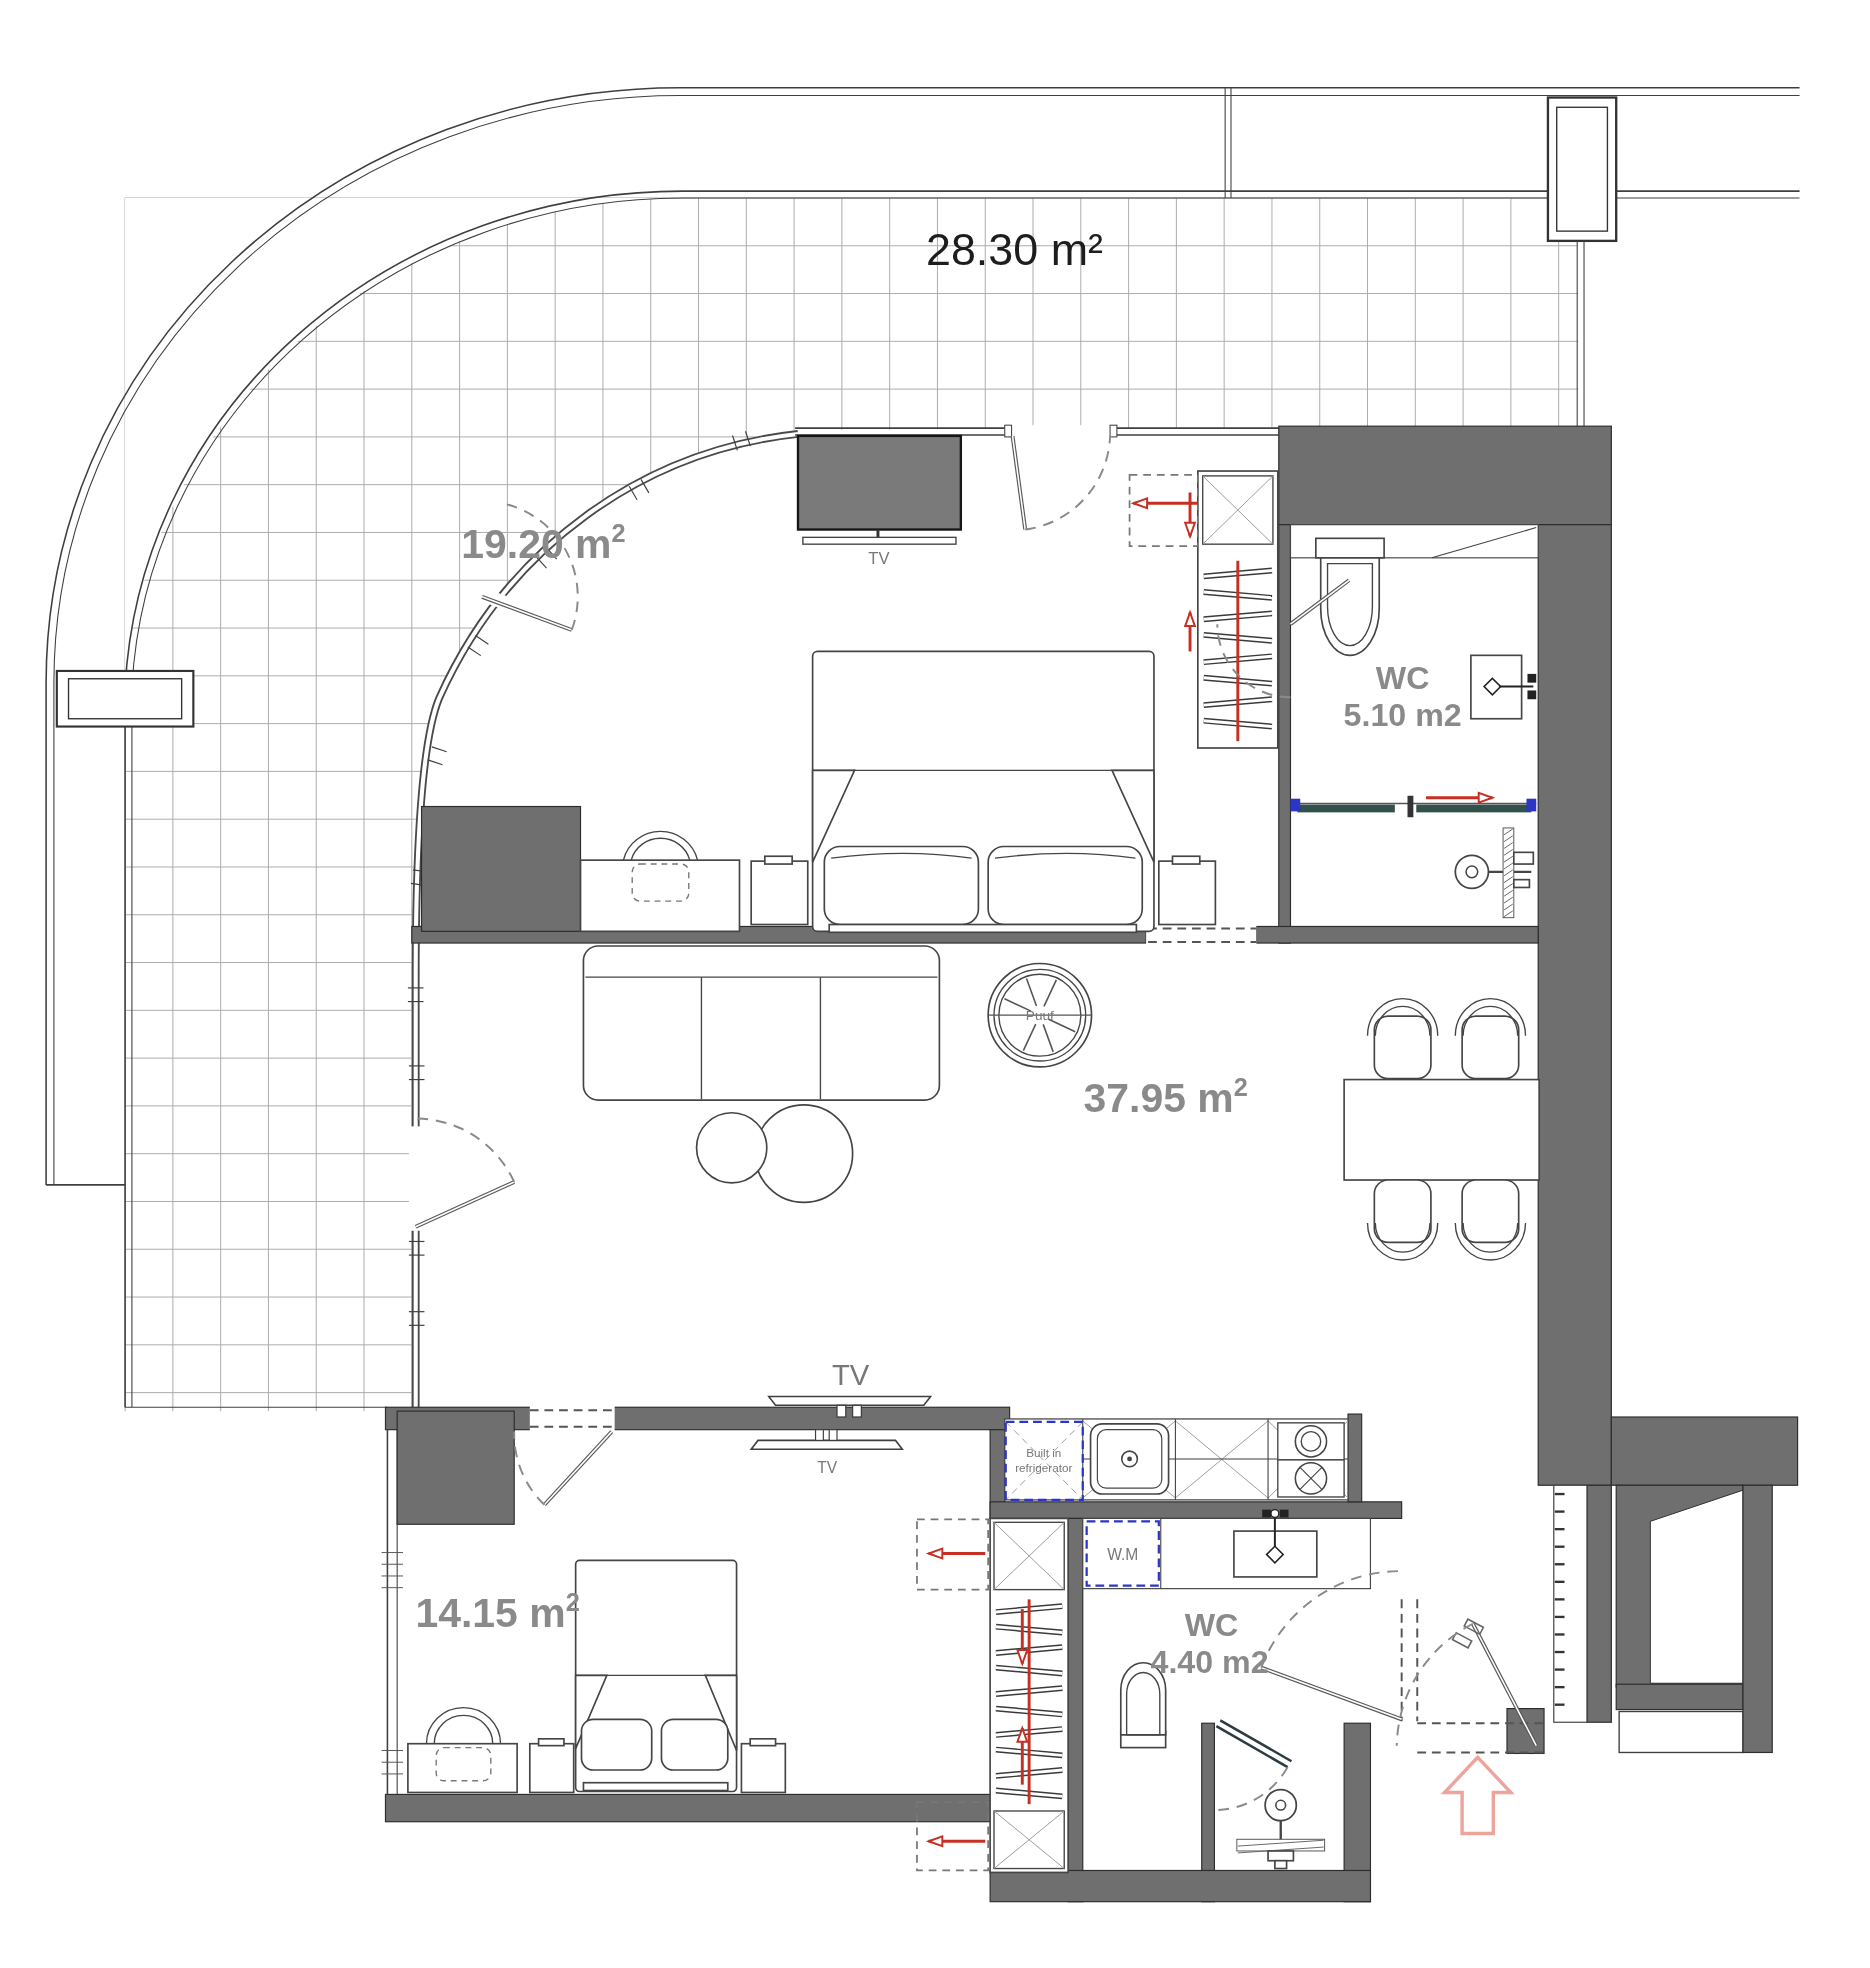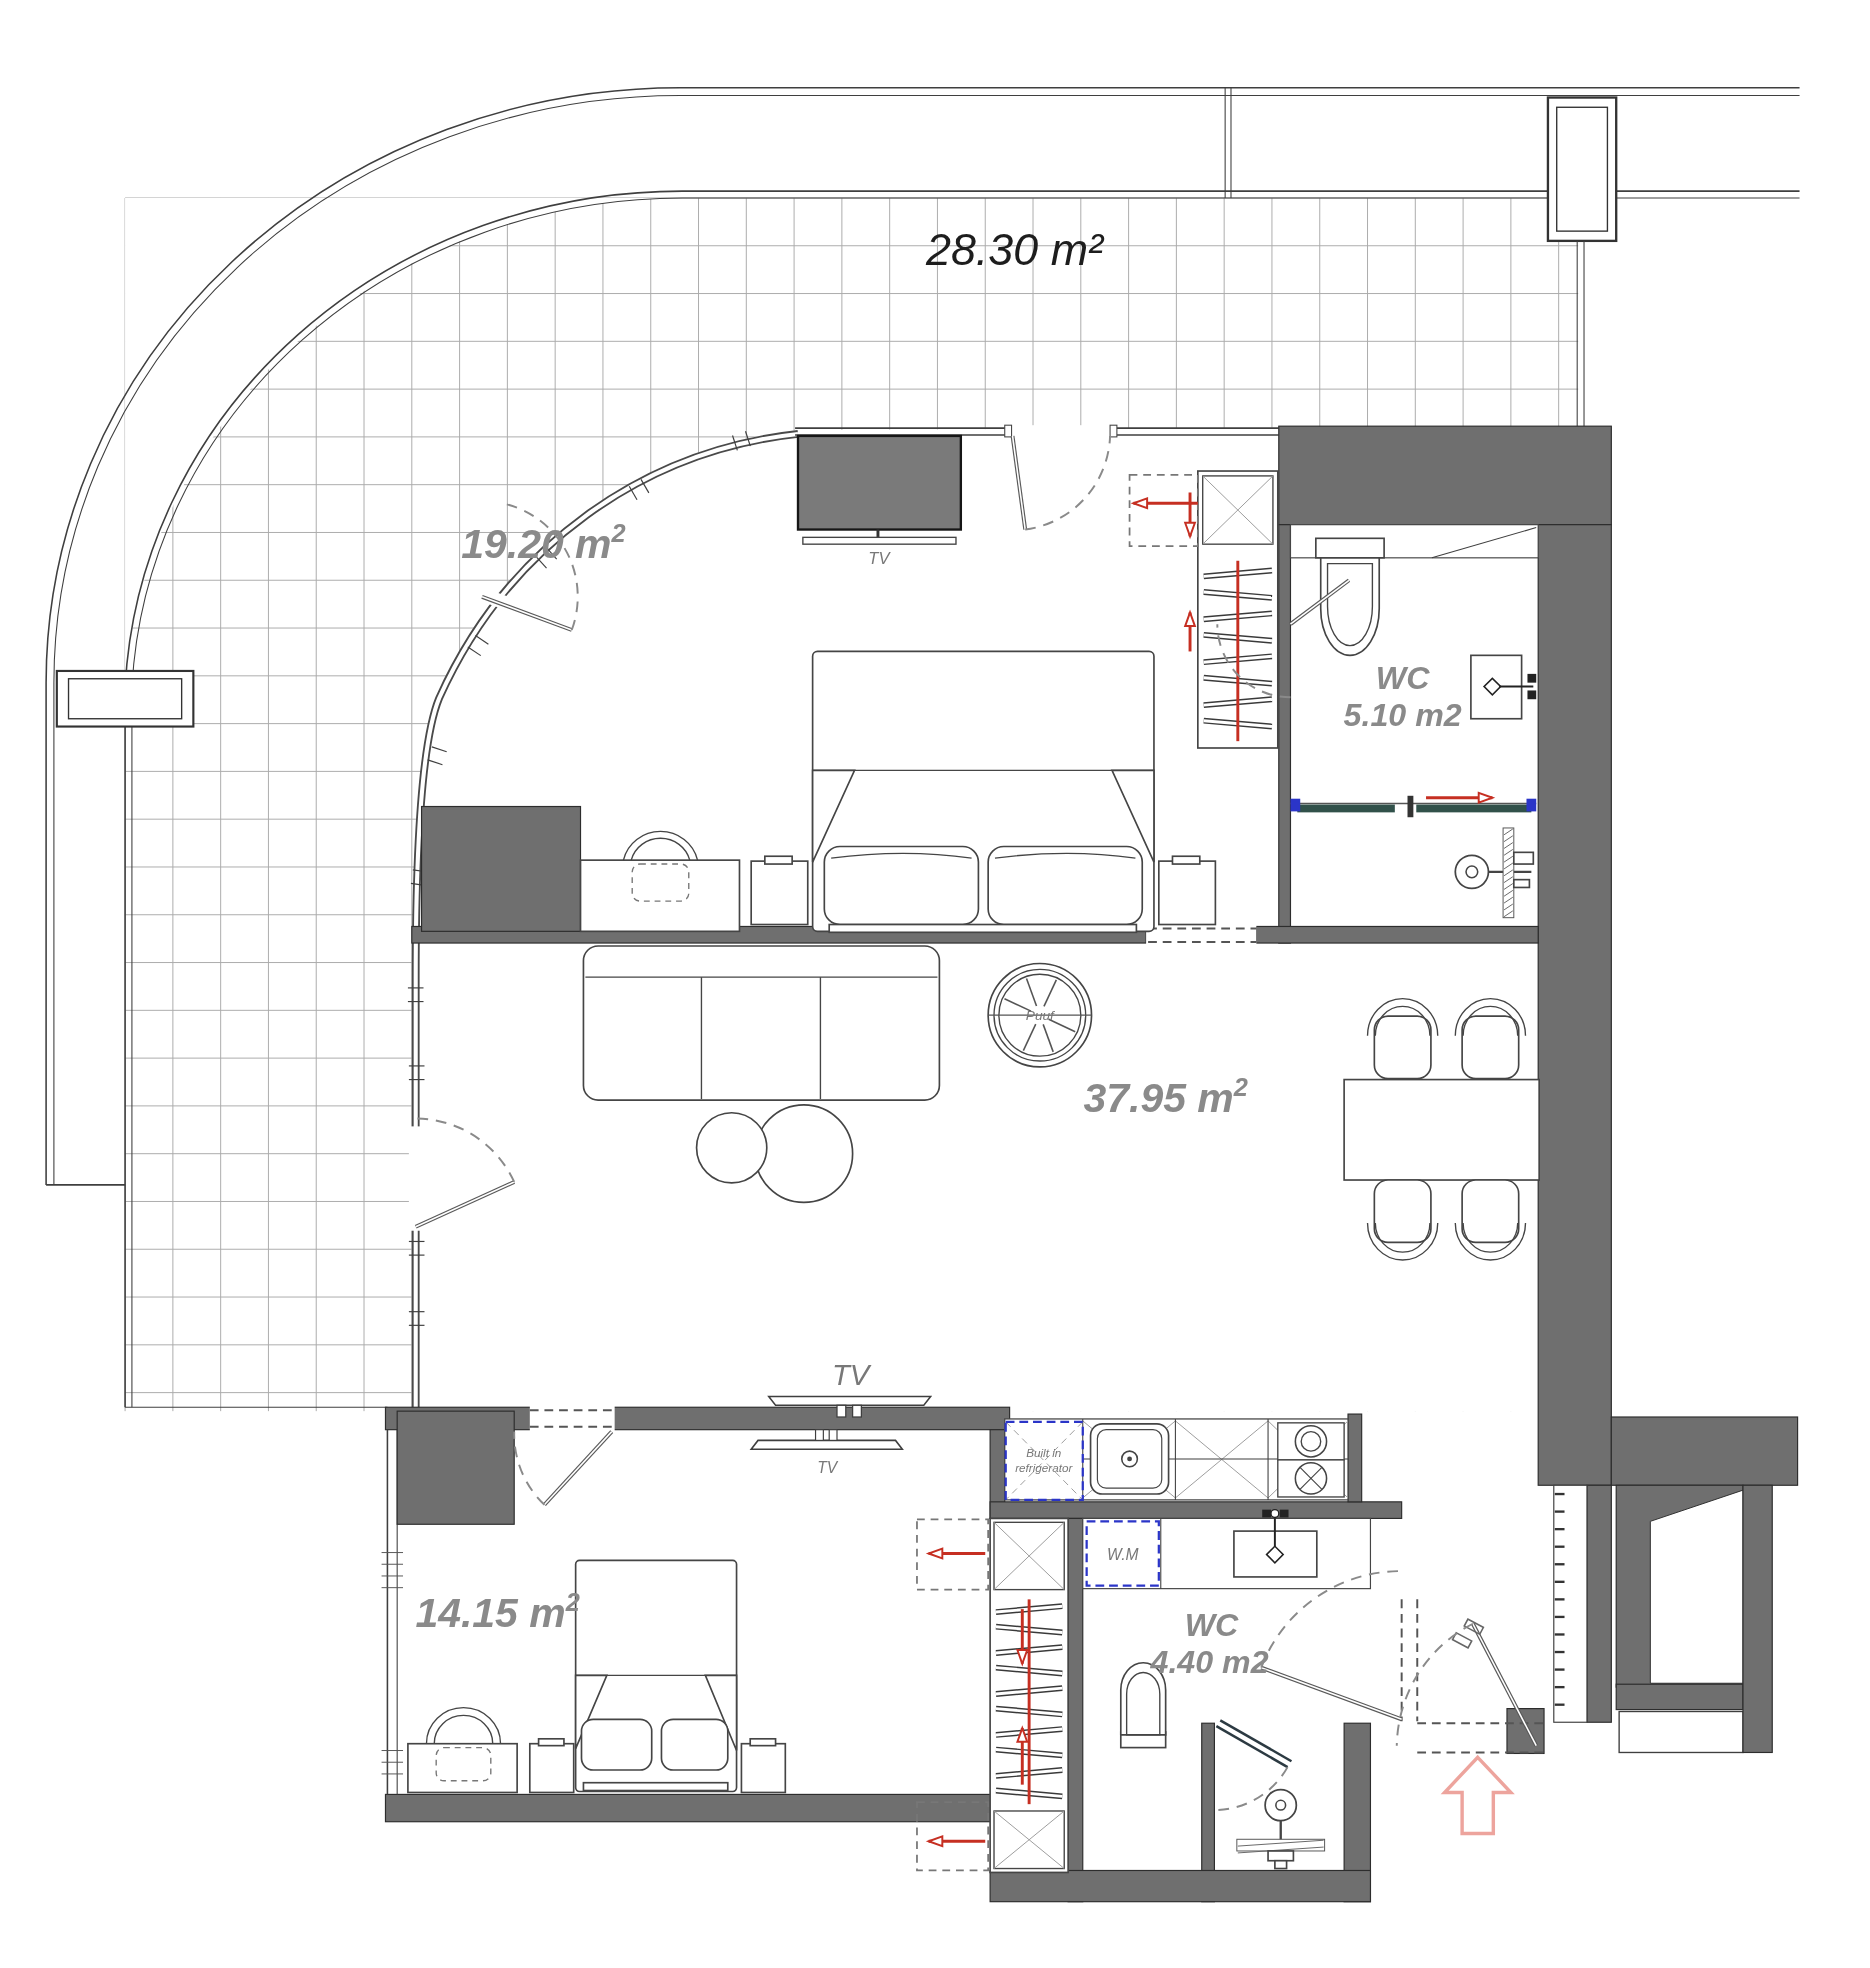--- a/index.html
+++ b/index.html
@@ -1,16 +1,16 @@
 <!DOCTYPE html>
 <html style="--wall: #6f6f6f; --label: #8a8a8a; --red: #c62f22; --red_light: #eda49d; --blue: #2b35c8;"><head>
 <meta charset="utf-8">
 <style>
   html,body{margin:0;padding:0;background:#ffffff;}
-  #stage{width:1871px;height:1968px;position:relative;font-family:"Liberation Sans",sans-serif;font-style:italic;}
+  #stage{width:1871px;height:1968px;position:relative;font-family:"Liberation Sans",sans-serif;}
   svg{display:block;}
   .wall{fill:var(--wall,#6f6f6f);stroke:#2d2d2d;stroke-width:1.2;}
   .thin{stroke:#3f3f3f;stroke-width:1.6;fill:none;}
   .thin2{stroke:#3f3f3f;stroke-width:1.1;fill:none;}
   .furn{fill:#ffffff;stroke:#454545;stroke-width:1.7;}
   .furnl{fill:none;stroke:#454545;stroke-width:1.4;}
   .lightx{stroke:#9b9b9b;stroke-width:1;fill:none;}
   .dash{stroke:#8a8a8a;stroke-width:2;fill:none;stroke-dasharray:11 8;}
   .dashop{stroke:#555;stroke-width:2;fill:none;stroke-dasharray:9 6;}
   .dashproj{stroke:#777;stroke-width:1.8;fill:none;stroke-dasharray:8 6;}

